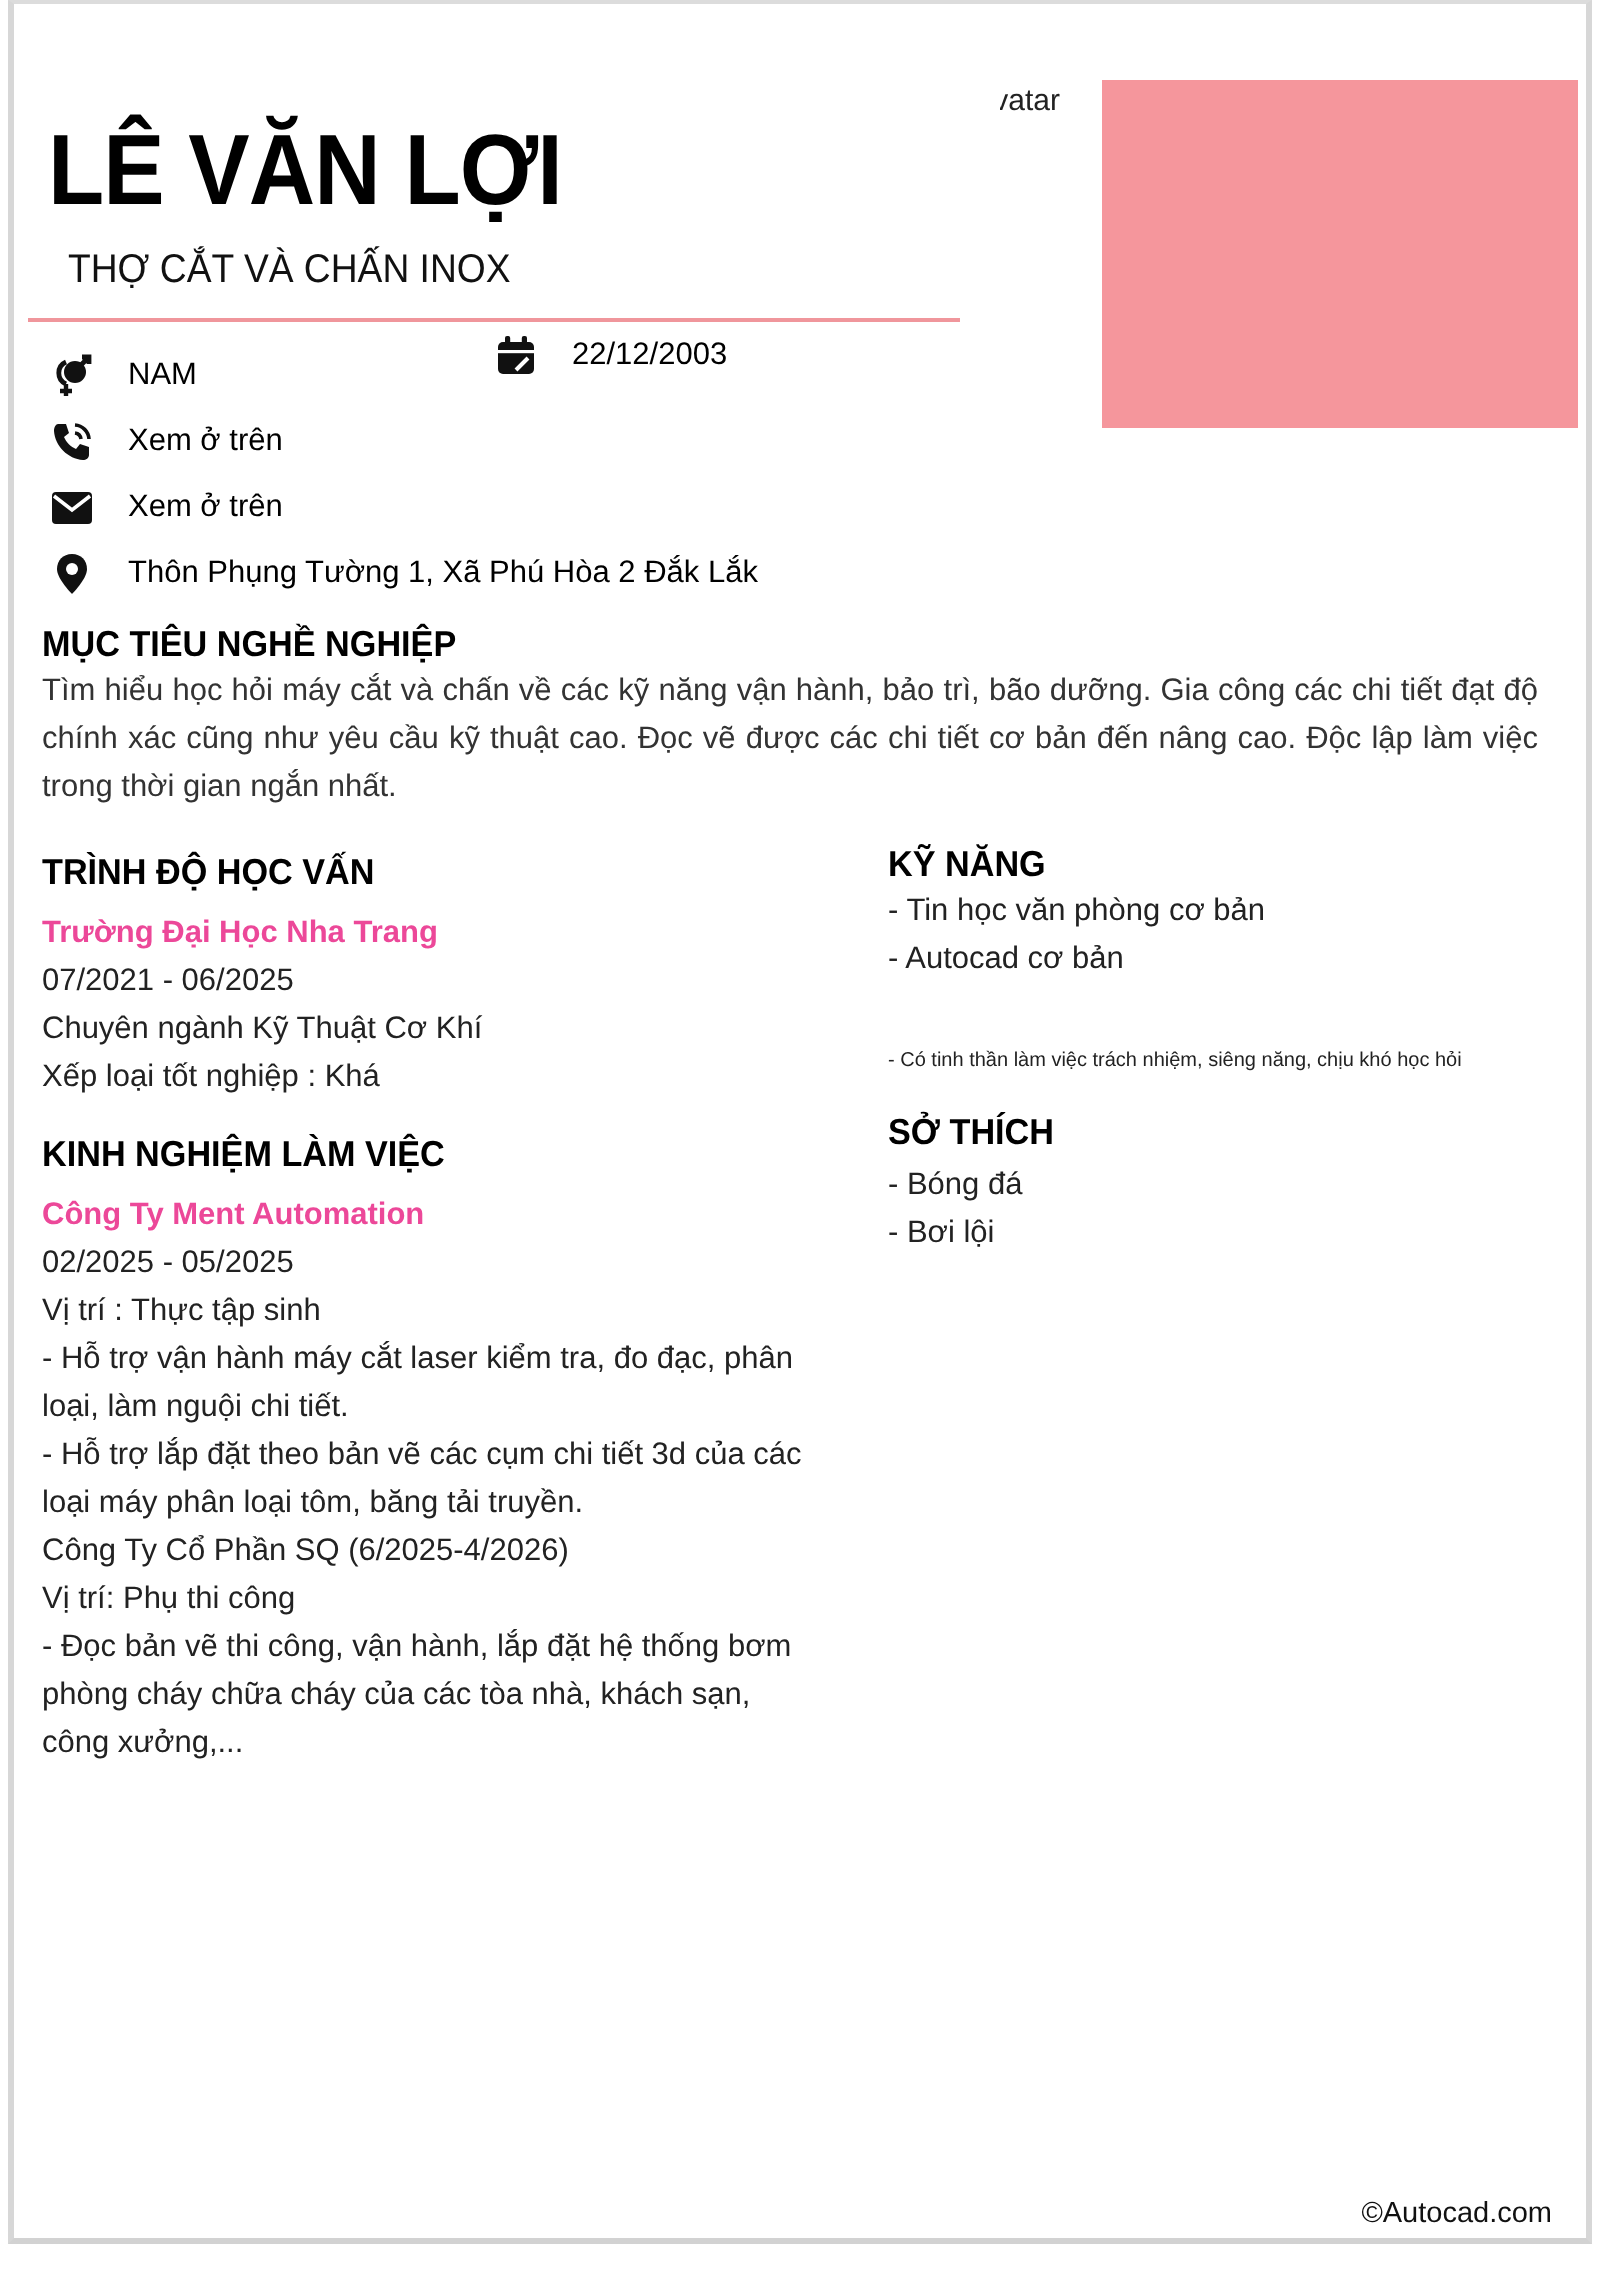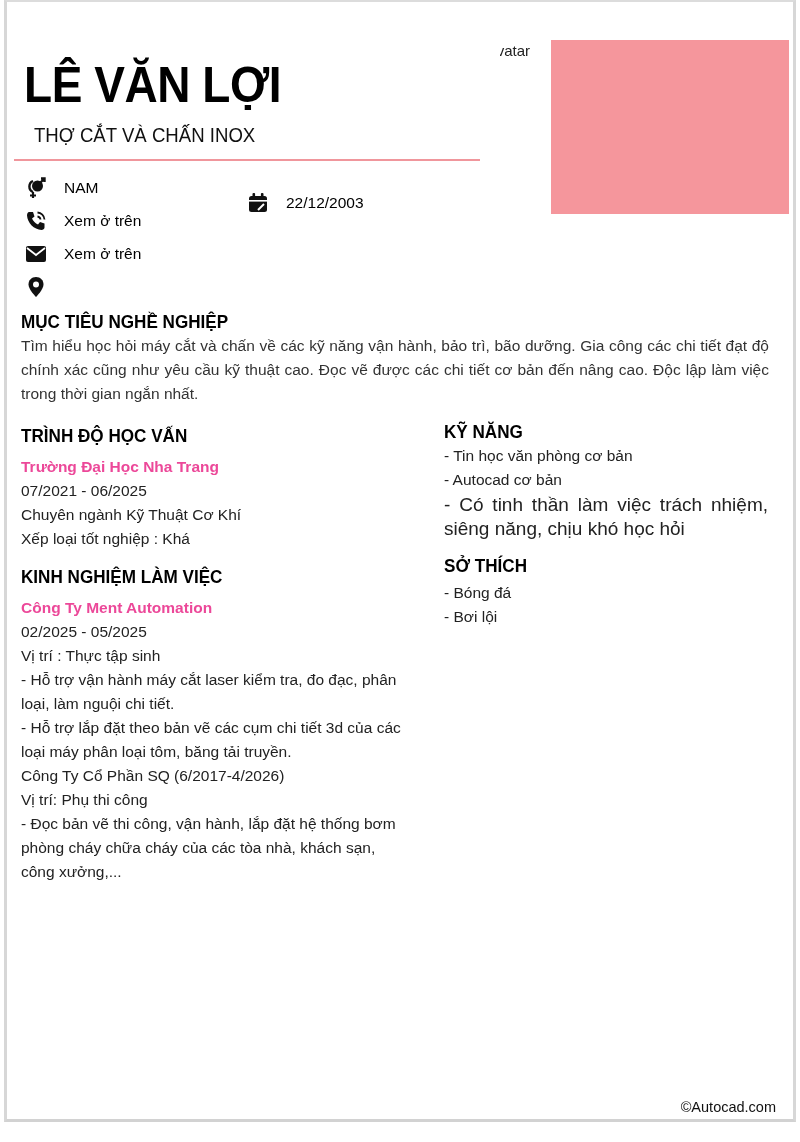--- a/index.html
+++ b/index.html
@@ -50,21 +50,21 @@
       transform: scaleX(0.95); transform-origin: left center;
     }
     .text-line { position: absolute; font-size: 15.5px; color: #222; white-space: nowrap; }
     .bold { font-weight: 700; color: #ec4899; }
 
     .objective {
       position: absolute; left: 21px; top: 334px; width: 748px;
       font-size: 15.5px; line-height: 24px; color: #333; text-align: justify;
     }
     .justify-block {
-      position: absolute; font-size: 19px; line-height: 24px; color: #222; text-align: justify;
+      position: absolute; font-size: 10px; line-height: 24px; color: #222; text-align: justify; margin-top: 26px;
     }
     .footer {
       position: absolute; right: 24px; top: 1099px; font-size: 14.5px; color: #111;
     }
   </style>
 </head>
 <body>
 
 <div class="page"></div>
 
@@ -78,21 +78,21 @@
   <span class="ico">
     <svg width="22" height="22" viewBox="0 0 22 22">
       <circle cx="12.5" cy="9" r="5.5" fill="#111"></circle>
       <path d="M15.5 5.5 L19.5 1.5 M16 1.5 L19.5 1.5 L19.5 5" stroke="#111" stroke-width="2.4" fill="none"></path>
       <path d="M8 4 A6 6 0 0 0 8 15" stroke="#111" stroke-width="2.4" fill="none"></path>
       <path d="M8 15 L8 21 M5 18.5 L11 18.5" stroke="#111" stroke-width="2.2"></path>
     </svg>
   </span>
   <span>NAM</span>
 </div>
-<div class="info-row" style="left:246px; top:192px;">
+<div class="info-row" style="left:246px; top:167px;">
   <span class="ico">
     <svg width="22" height="22" viewBox="0 0 22 22">
       <rect x="2" y="4" width="18" height="16" rx="2.5" fill="#111"></rect>
       <rect x="5.5" y="1" width="2.6" height="5" rx="1" fill="#111"></rect>
       <rect x="13.9" y="1" width="2.6" height="5" rx="1" fill="#111"></rect>
       <rect x="2" y="8" width="18" height="1.6" fill="#fff"></rect>
       <path d="M11 18 L17 12" stroke="#fff" stroke-width="2"></path>
     </svg>
   </span>
   <span>22/12/2003</span>
@@ -116,40 +116,41 @@
   </span>
   <span>Xem ở trên</span>
 </div>
 <div class="info-row" style="left:24px; top:276px;">
   <span class="ico">
     <svg width="22" height="22" viewBox="0 0 22 22">
       <path d="M11 1 C6.5 1 3.5 4.3 3.5 8.5 C3.5 13.5 11 21 11 21 C11 21 18.5 13.5 18.5 8.5 C18.5 4.3 15.5 1 11 1 Z" fill="#111"></path>
       <circle cx="11" cy="8.5" r="3" fill="#fff"></circle>
     </svg>
   </span>
+  <span>Thôn Phụng Tường 1, Xã Phú Hòa 2 Đắk Lắk</span>
 </div>
 
 <div class="section-title" style="left:21px; top:312px;">MỤC TIÊU NGHỀ NGHIỆP</div>
 <div class="objective">Tìm hiểu học hỏi máy cắt và chấn về các kỹ năng vận hành, bảo trì, bão dưỡng. Gia công các chi tiết đạt độ chính xác cũng như yêu cầu kỹ thuật cao. Đọc vẽ được các chi tiết cơ bản đến nâng cao. Độc lập làm việc trong thời gian ngắn nhất.</div>
 
 <div class="section-title" style="left:21px; top:426px;">TRÌNH ĐỘ HỌC VẤN</div>
 <div class="text-line bold" style="left:21px; top:458px;">Trường Đại Học Nha Trang</div>
 <div class="text-line" style="left:21px; top:482px;">07/2021 - 06/2025</div>
 <div class="text-line" style="left:21px; top:506px;">Chuyên ngành Kỹ Thuật Cơ Khí</div>
 <div class="text-line" style="left:21px; top:530px;">Xếp loại tốt nghiệp : Khá</div>
 
 <div class="section-title" style="left:21px; top:567px;">KINH NGHIỆM LÀM VIỆC</div>
 <div class="text-line bold" style="left:21px; top:599px;">Công Ty Ment Automation</div>
 <div class="text-line" style="left:21px; top:623px;">02/2025 - 05/2025</div>
 <div class="text-line" style="left:21px; top:647px;">Vị trí : Thực tập sinh</div>
 <div class="text-line" style="left:21px; top:671px;">- Hỗ trợ vận hành máy cắt laser kiểm tra, đo đạc, phân</div>
 <div class="text-line" style="left:21px; top:695px;">loại, làm nguội chi tiết.</div>
 <div class="text-line" style="left:21px; top:719px;">- Hỗ trợ lắp đặt theo bản vẽ các cụm chi tiết 3d của các</div>
 <div class="text-line" style="left:21px; top:743px;">loại máy phân loại tôm, băng tải truyền.</div>
-<div class="text-line" style="left:21px; top:767px;">Công Ty Cổ Phần SQ (6/2017-4/2026)</div>
+<div class="text-line" style="left:21px; top:767px;">Công Ty Cổ Phần SQ (6/2025-4/2026)</div>
 <div class="text-line" style="left:21px; top:791px;">Vị trí: Phụ thi công</div>
 <div class="text-line" style="left:21px; top:815px;">- Đọc bản vẽ thi công, vận hành, lắp đặt hệ thống bơm</div>
 <div class="text-line" style="left:21px; top:839px;">phòng cháy chữa cháy của các tòa nhà, khách sạn,</div>
 <div class="text-line" style="left:21px; top:863px;">công xưởng,...</div>
 
 <div class="section-title" style="left:444px; top:422px;">KỸ NĂNG</div>
 <div class="text-line" style="left:444px; top:447px;">- Tin học văn phòng cơ bản</div>
 <div class="text-line" style="left:444px; top:471px;">- Autocad cơ bản</div>
 <div class="justify-block" style="left:444px; top:493px; width:324px;">- Có tinh thần làm việc trách nhiệm, siêng năng, chịu khó học hỏi</div>
 

